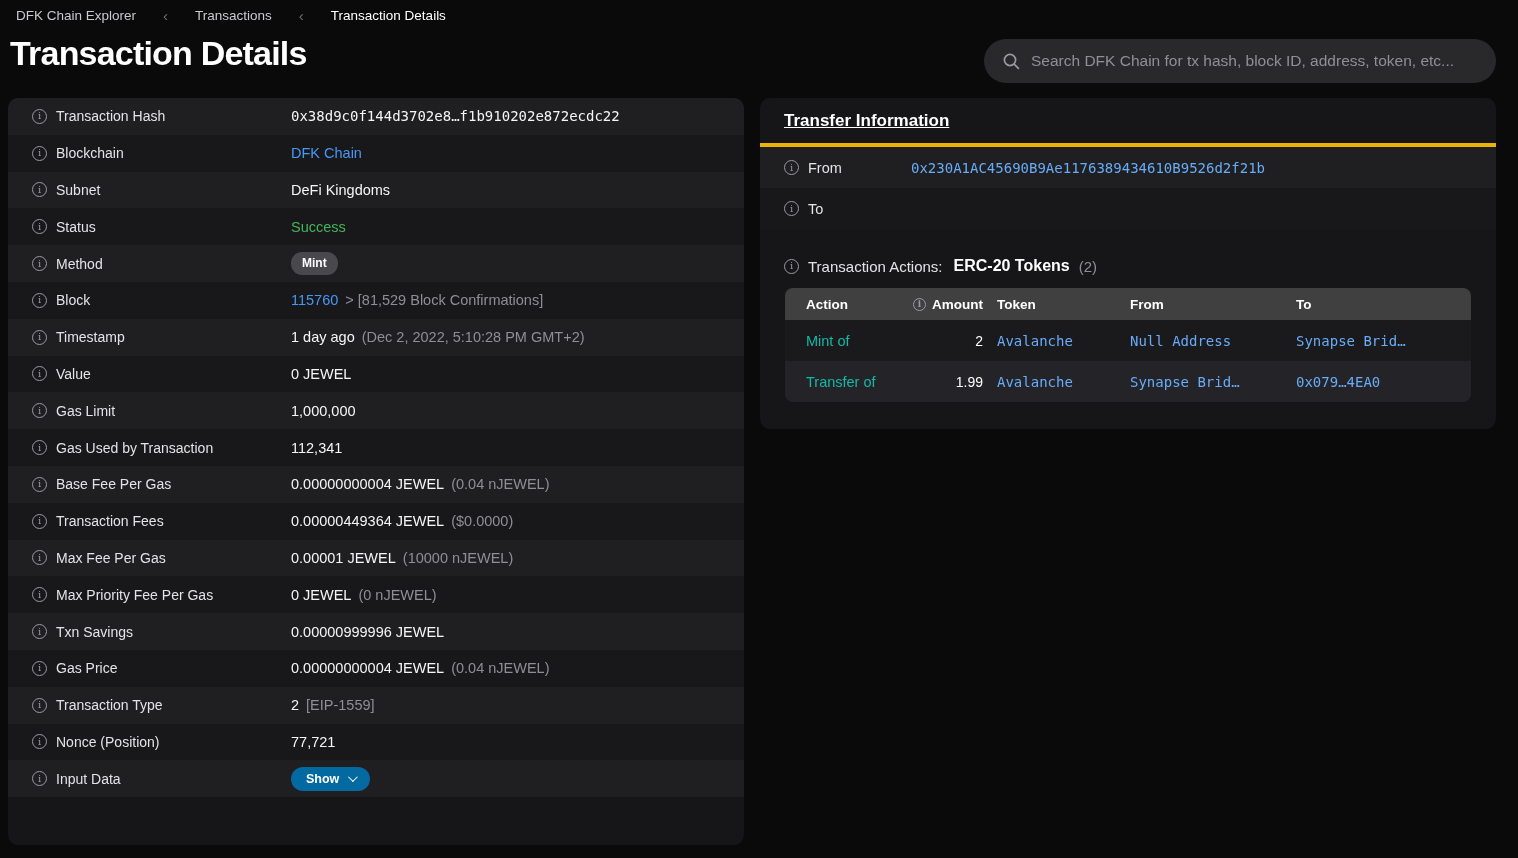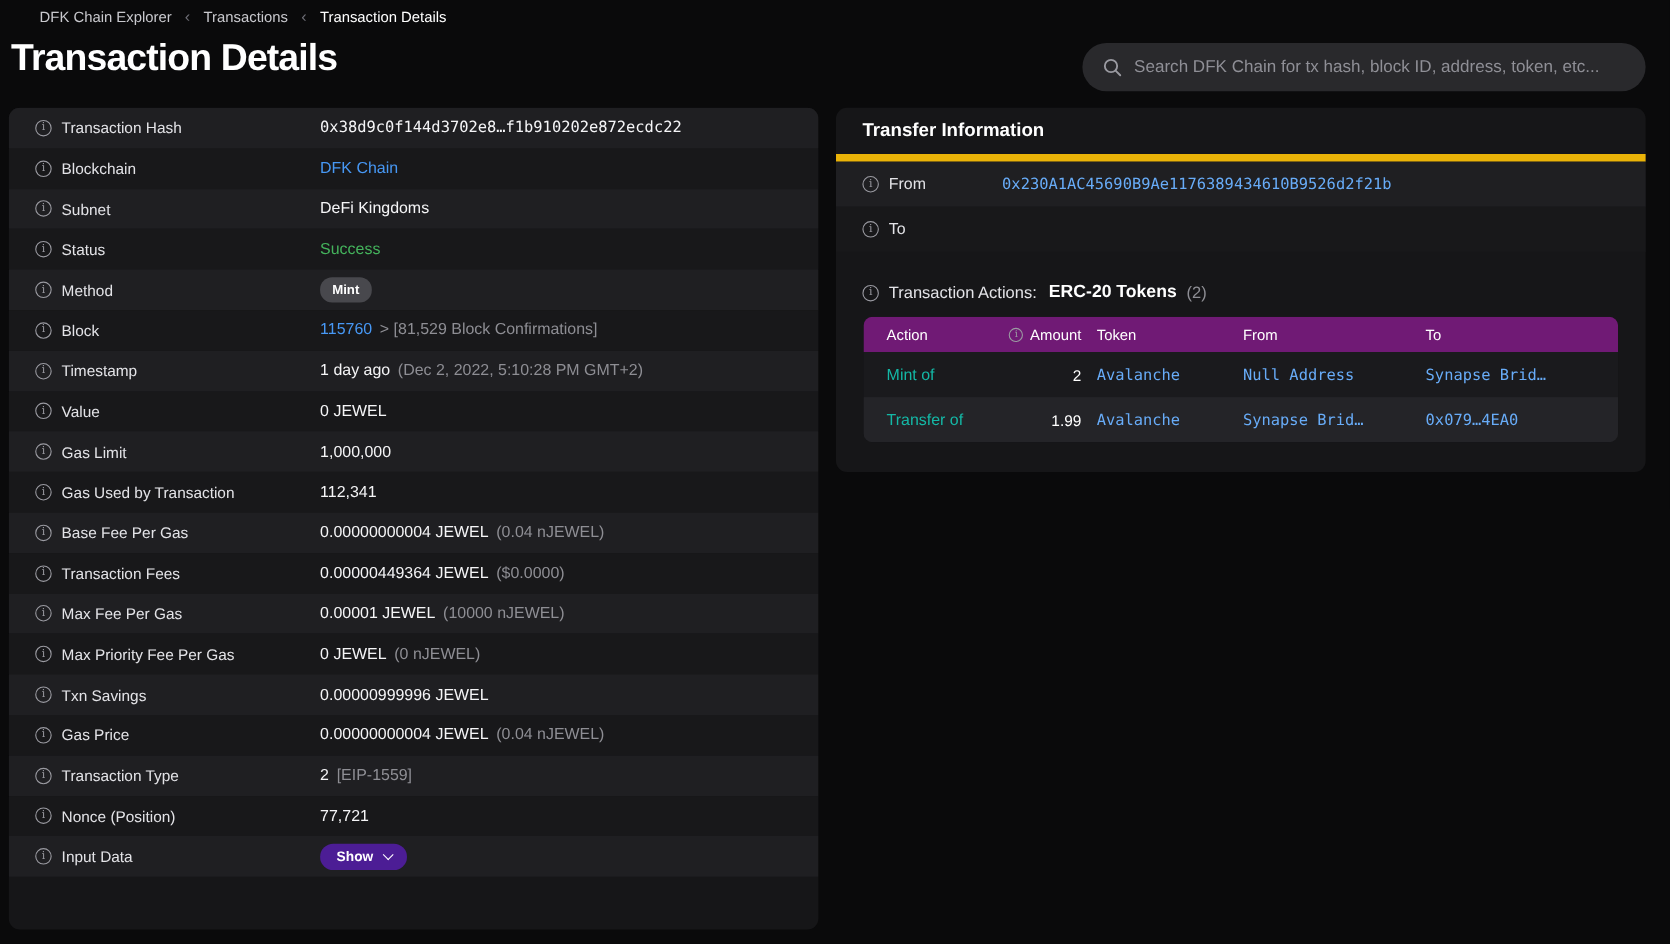--- a/index.html
+++ b/index.html
@@ -8,22 +8,22 @@
     position:relative; overflow:hidden;
     background:#0a0a0b;
     font-family:"Liberation Sans", sans-serif;
     color:#f5f5f7;
     --blue:#4798f5; --monoblue:#68acf8; --green:#44b35c;
     --gray:#8e8e94; --label:#e3e3e7;
   }
   .mono { font-family:"DejaVu Sans Mono", monospace; }
 
   
-  .breadcrumb { position:absolute; left:16px; top:8px; display:flex; align-items:flex-start; gap:12px;
-    font-size:13.5px; color:#c9c9ce;margin-left:20px; }
+  .breadcrumb { position:absolute; left:16px; top:8px; display:flex; align-items:flex-start; gap:27px;
+    font-size:13.5px; color:#c9c9ce; }
   .crumb { cursor:default; }
   .crumb.current { color:#ffffff; }
   .crumb-sep { color:#6e6e76; font-size:15px; line-height:1; }
   .page-title { position:absolute; left:10px; top:34px; font-size:34px; font-weight:700;
     letter-spacing:-0.8px; color:#ffffff; }
 
   .searchbar { position:absolute; left:984px; top:39px; width:512px; height:44px;
     background:#29292c; border-radius:22px; display:flex; align-items:center; }
   .searchbar svg { position:absolute; left:18px; top:13px; }
   .searchbar input { width:100%; height:100%; background:transparent; border:none; outline:none;
@@ -55,44 +55,44 @@
   .link { color:var(--blue); cursor:pointer; text-decoration:none; }
   .mlink { color:var(--monoblue); cursor:pointer; text-decoration:none; font-family:"DejaVu Sans Mono", monospace; }
 
   .info-icon { width:15px; height:15px; flex:none; border:1.3px solid #9a9aa1; border-radius:50%;
     display:inline-flex; align-items:center; justify-content:center;
     font-size:10px; line-height:1; color:#9a9aa1; font-family:"DejaVu Serif", serif; }
   .info-icon.sm { width:13px; height:13px; font-size:9px; }
 
   .badge { background:#48484d; color:#ffffff; font-size:12px; font-weight:700;
     padding:4px 11px; border-radius:11px; line-height:1.2; }
-  .show-btn { background:#4c1d95; border:none; color:#ffffff; font-size:12.5px; font-weight:700;
+  .show-btn { background:#0369a1; border:none; color:#ffffff; font-size:12.5px; font-weight:700;
     padding:5px 15px; border-radius:12px; display:inline-flex; align-items:center; gap:9px;
     cursor:pointer; font-family:"Liberation Sans", sans-serif; }
   .chev { width:7px; height:7px; border-right:1.8px solid #fff; border-bottom:1.8px solid #fff;
     transform:rotate(45deg) translateY(-2px); display:inline-block; }
 
   
   .tp-header { height:49px; display:flex; align-items:center; padding:0 24px;
-    font-size:17px; font-weight:700; color:#ffffff; border-bottom:7px solid #eab308; }
+    font-size:17px; font-weight:700; color:#ffffff; border-bottom:4px solid #eab308;text-decoration:underline; }
   .tp-row { height:41px; display:flex; align-items:center; padding-left:24px; }
   .tp-row:nth-child(odd)  { background:#1f1f22; }
   .tp-row:nth-child(even) { background:#18181a; }
   .tp-label { width:127px; display:flex; align-items:center; gap:9px; color:var(--label); font-size:14.5px; flex:none; }
   .tp-value { font-size:14px; }
 
   .actions-line { margin:28px 24px 13px 24px; display:flex; align-items:center; gap:9px;
     font-size:15px; color:var(--label); }
   .actions-type { font-size:16px; font-weight:700; color:#ffffff; margin-left:2px; }
   .actions-count { color:var(--gray); font-size:15px; }
 
   .atable { margin:0 25px; border-radius:8px; overflow:hidden; }
   .agrid { display:grid; grid-template-columns:106px 57px 119px 152px 1fr; gap:14px;
     padding:0 21px; align-items:center; }
-  .ahead { height:32px; background:#701a75; font-size:13.5px; font-weight:400; color:#ffffff; }
+  .ahead { height:32px; background:#404040; font-size:13.5px; font-weight:700; color:#ffffff; }
   .ahead .amt-h { display:flex; align-items:center; justify-content:flex-end; gap:6px; }
   .arow { height:41px; font-size:14px; }
   .arow:nth-child(even) { background:#242428; }
   .arow:nth-child(odd)  { background:#1a1a1d; }
   .acell-action { color:#14b8a6; font-size:14.5px; }
   .acell-amount { text-align:right; color:#ffffff; }
 </style>
 </head>
 <body style="--blue: #4798f5; --monoblue: #68acf8; --green: #44b35c;">
 

